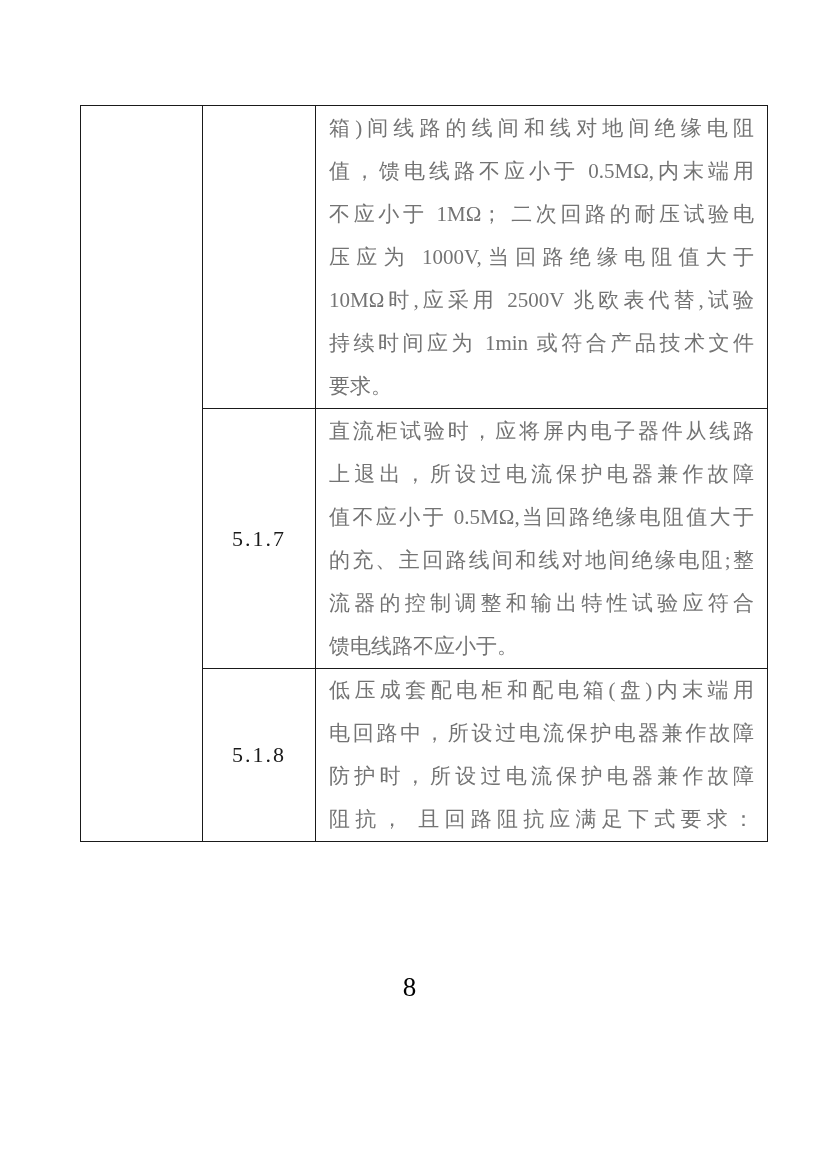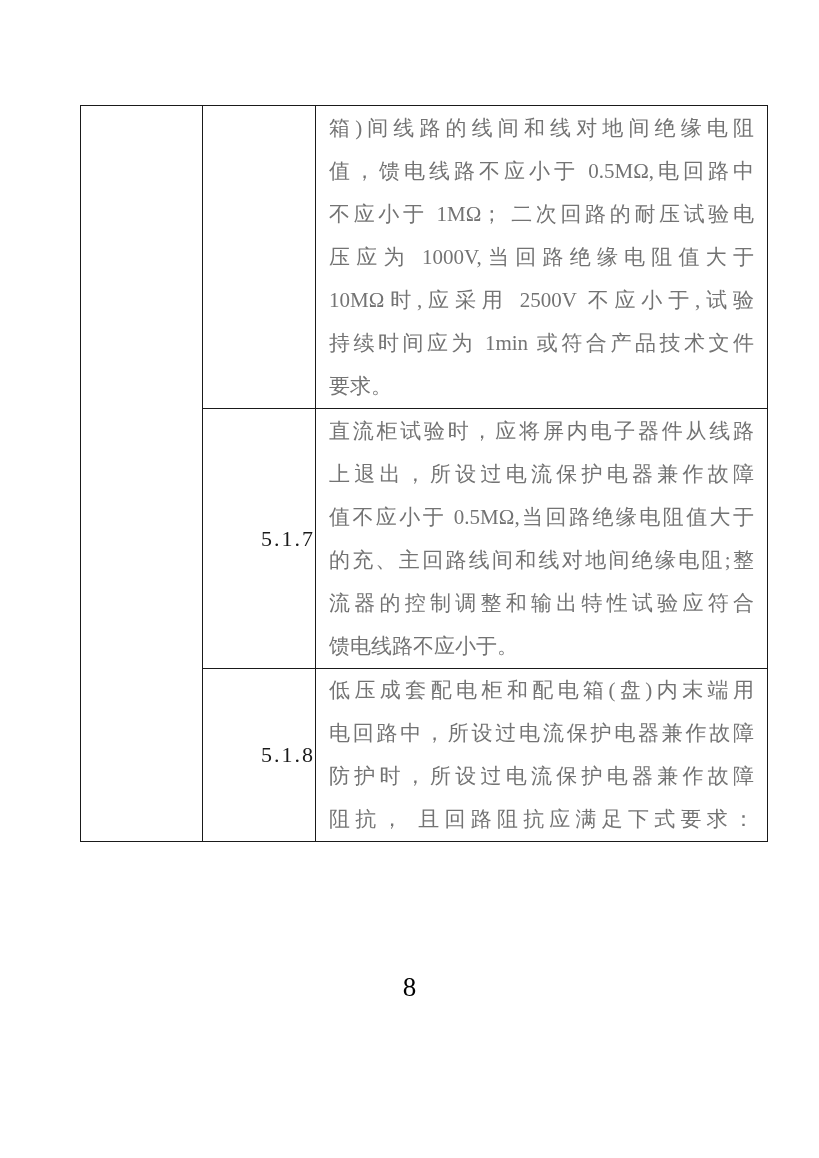--- a/index.html
+++ b/index.html
@@ -24,21 +24,21 @@
   }
   .doc-table td {
     border: 1.5px solid #1a1a1a;
     padding: 0;
     vertical-align: middle;
     background: #ffffff;
   }
   td.category-cell { width: 121px; }
   td.section-cell {
     width: 112px;
-    text-align: right;
+    text-align: center;
     font-size: 22px;
     letter-spacing: 2px;
     color: #1a1a1a;
   }
   td.clause-cell {
     width: 425px;
     padding: 0 13px;
   }
   tr.row-1 { height: 303px; }
   tr.row-2 { height: 260px; }
@@ -70,24 +70,24 @@
 </head>
 <body>
 
 <table class="doc-table">
   <tbody>
     <tr class="row-1">
       <td class="category-cell" rowspan="3"></td>
       <td class="section-cell"></td>
       <td class="clause-cell">
         <div class="clause-line">箱)间线路的线间和线对地间绝缘电阻</div>
-        <div class="clause-line">值，馈电线路不应小于 0.5MΩ,电回路中</div>
+        <div class="clause-line">值，馈电线路不应小于 0.5MΩ,内末端用</div>
         <div class="clause-line">不应小于 1MΩ； 二次回路的耐压试验电</div>
         <div class="clause-line">压应为 1000V,当回路绝缘电阻值大于</div>
-        <div class="clause-line">10MΩ时,应采用 2500V 不应小于,试验</div>
+        <div class="clause-line">10MΩ时,应采用 2500V 兆欧表代替,试验</div>
         <div class="clause-line">持续时间应为 1min 或符合产品技术文件</div>
         <div class="clause-line flush-left">要求。</div>
       </td>
     </tr>
     <tr class="row-2">
       <td class="section-cell">5.1.7</td>
       <td class="clause-cell">
         <div class="clause-line">直流柜试验时，应将屏内电子器件从线路</div>
         <div class="clause-line">上退出，所设过电流保护电器兼作故障</div>
         <div class="clause-line">值不应小于 0.5MΩ,当回路绝缘电阻值大于</div>

